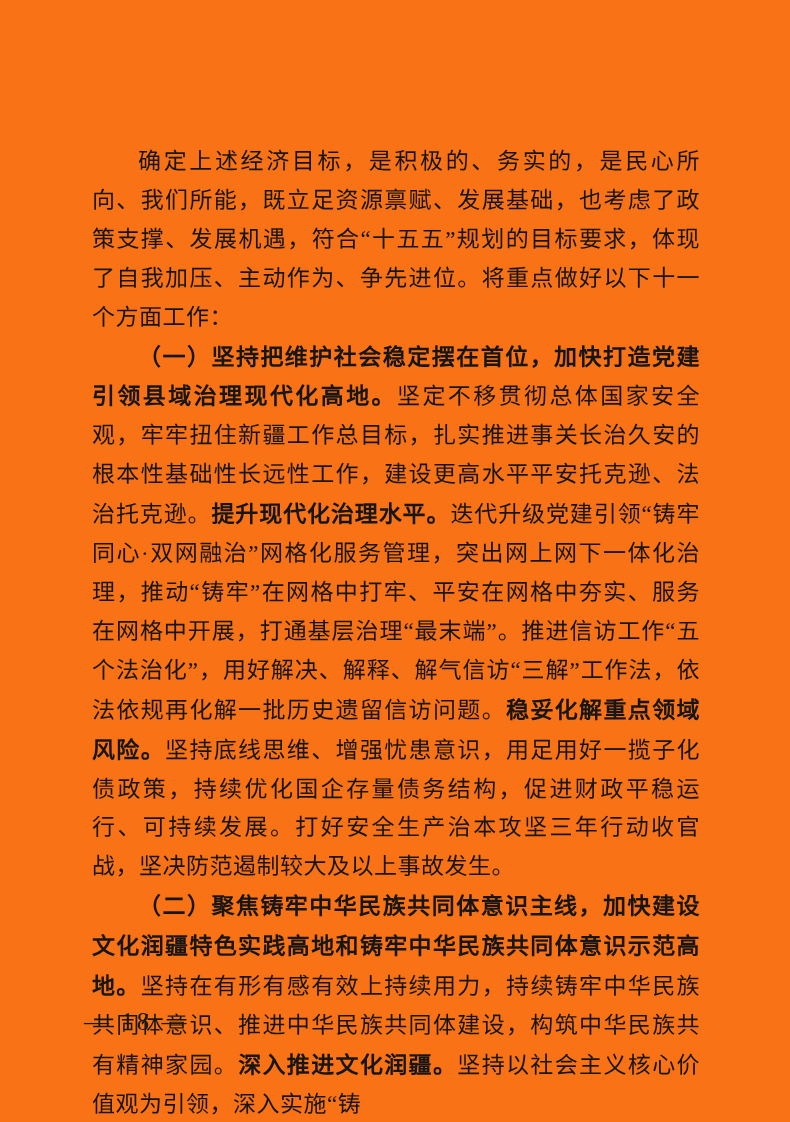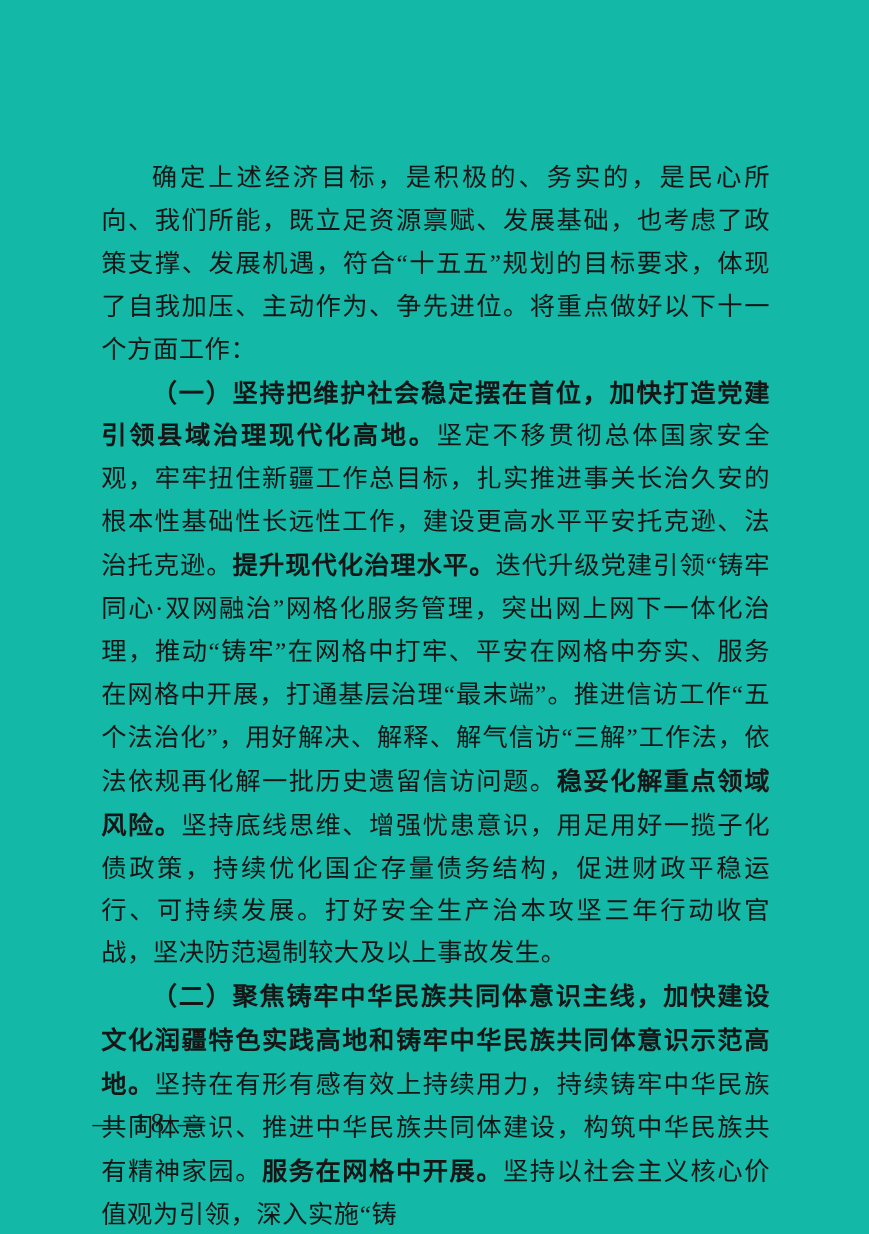--- a/index.html
+++ b/index.html
@@ -4,21 +4,21 @@
 <style>
   html, body {
     margin: 0;
     padding: 0;
     background: #ffffff;
   }
   .page {
     position: relative;
     width: 790px;
     height: 1122px;
-    background: #14b8a6;
+    background: #f97316;
     overflow: hidden;
     color: #161616;
   }
   .doc-body {
     position: absolute;
     left: 92px;
     top: 143px;
     width: 608px;
     font-family: "Liberation Serif", "DejaVu Serif", serif;
     font-size: 23px;
@@ -57,19 +57,19 @@
 <body>
 
 <div class="page">
 
   <div class="doc-body">
 
     <p class="para"><span class="seg-normal">确定上述经济目标，是积极的、务实的，是民心所向、我们所能，既立足资源禀赋、发展基础，也考虑了政策支撑、发展机遇，符合“十五五”规划的目标要求，体现了自我加压、主动作为、争先进位。将重点做好以下十一个方面工作：</span></p>
 
     <p class="para"><span class="seg-bold-kai">（一）坚持把维护社会稳定摆在首位，加快打造党建引领县域治理现代化高地。</span><span class="seg-normal">坚定不移贯彻总体国家安全观，牢牢扭住新疆工作总目标，扎实推进事关长治久安的根本性基础性长远性工作，建设更高水平平安托克逊、法治托克逊。</span><span class="seg-bold-hei">提升现代化治理水平。</span><span class="seg-normal">迭代升级党建引领“铸牢同心·双网融治”网格化服务管理，突出网上网下一体化治理，推动“铸牢”在网格中打牢、平安在网格中夯实、服务在网格中开展，打通基层治理“最末端”。推进信访工作“五个法治化”，用好解决、解释、解气信访“三解”工作法，依法依规再化解一批历史遗留信访问题。</span><span class="seg-bold-hei">稳妥化解重点领域风险。</span><span class="seg-normal">坚持底线思维、增强忧患意识，用足用好一揽子化债政策，持续优化国企存量债务结构，促进财政平稳运行、可持续发展。打好安全生产治本攻坚三年行动收官战，坚决防范遏制较大及以上事故发生。</span></p>
 
-    <p class="para"><span class="seg-bold-kai">（二）聚焦铸牢中华民族共同体意识主线，加快建设文化润疆特色实践高地和铸牢中华民族共同体意识示范高地。</span><span class="seg-normal">坚持在有形有感有效上持续用力，持续铸牢中华民族共同体意识、推进中华民族共同体建设，构筑中华民族共有精神家园。</span><span class="seg-bold-hei">服务在网格中开展。</span><span class="seg-normal">坚持以社会主义核心价值观为引领，深入实施“铸</span></p>
+    <p class="para"><span class="seg-bold-kai">（二）聚焦铸牢中华民族共同体意识主线，加快建设文化润疆特色实践高地和铸牢中华民族共同体意识示范高地。</span><span class="seg-normal">坚持在有形有感有效上持续用力，持续铸牢中华民族共同体意识、推进中华民族共同体建设，构筑中华民族共有精神家园。</span><span class="seg-bold-hei">深入推进文化润疆。</span><span class="seg-normal">坚持以社会主义核心价值观为引领，深入实施“铸</span></p>
 
   </div>
 
   <div class="page-number">— 18 —</div>
 
 </div>
 
 </body></html>

